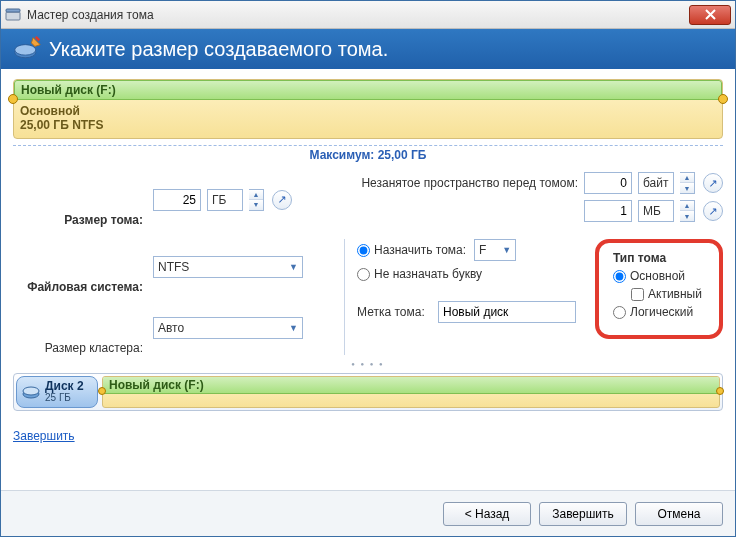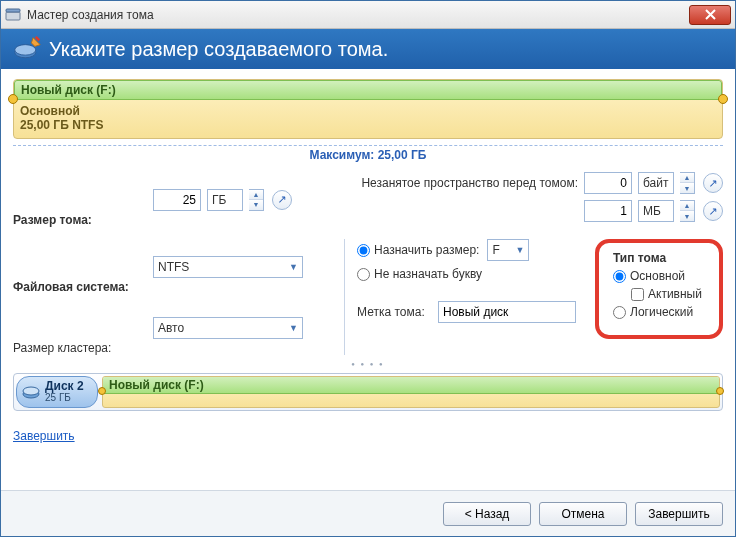--- a/index.html
+++ b/index.html
@@ -17,21 +17,21 @@
   .part-header { background: linear-gradient(#d2f0bc, #a8e080); border: 1px solid #7fbf52; border-radius: 3px 3px 0 0; padding: 2px 6px; font-weight: bold; color: #2d5b16; }
   .part-body { padding: 4px 6px 6px; color: #6b5a1b; font-weight: bold; line-height: 14px; }
   .handle-l, .handle-r { position: absolute; width: 10px; height: 10px; background: #f4c33a; border: 1px solid #a87a00; border-radius: 50%; top: 14px; }
   .handle-l { left: -6px; } .handle-r { right: -6px; }
   .maxline { text-align: center; color: #2a5fb5; font-weight: bold; border-top: 1px dashed #9fbbe5; margin: 6px 0 10px; padding-top: 2px; }
   
   .row { display: flex; align-items: center; gap: 6px; }
   .fields-top { display: flex; justify-content: space-between; margin-bottom: 6px; }
   .fields-top .left-col, .fields-top .right-col { display: flex; flex-direction: column; gap: 6px; }
   .right-col .row { justify-content: flex-end; }
-  .lbl { text-align: left; min-width: 130px; margin-right: 4px; margin-top: 41px; }
+  .lbl { text-align: right; min-width: 130px; margin-right: 4px; margin-top: 41px; }
   .lbl-right { text-align: right; }
   .lbl-bold { font-weight: bold; }
   .control-input { height: 22px; border: 1px solid #a0b8d8; background: #fff; padding: 0 4px; font: inherit; }
   .numbox { width: 48px; text-align: right; }
   .unitbox { width: 36px; }
   .spinner { display: inline-flex; flex-direction: column; border: 1px solid #a0b8d8; border-left: none; height: 22px; }
   .spinner span { width: 14px; height: 10px; background: linear-gradient(#fff,#e7eef6); display: flex; align-items: center; justify-content: center; cursor: pointer; font-size: 7px; color: #4472b0; }
   .spinner span:first-child { border-bottom: 1px solid #cdd9ea; }
   .arrow-btn { width: 20px; height: 20px; border: 1px solid #a0b8d8; border-radius: 50%; background: linear-gradient(#fff,#e7eef6); display: flex; align-items: center; justify-content: center; color: #2a5fb5; font-size: 11px; cursor: pointer; margin-left: 2px; }
   .mid-grid { display: flex; gap: 31px; margin-top: 6px; }
@@ -45,21 +45,21 @@
   .radio, .check { display: inline-flex; align-items: center; gap: 4px; cursor: pointer; }
   .radio input, .check input { margin: 0; }
   .textin { width: 138px; }
   .group-highlight { border: 4px solid #e23a2e; border-radius: 14px; padding: 8px 14px 12px; }
   .group-title { font-weight: bold; }
   .group-highlight .radio, .group-highlight .check { display: flex; margin: 4px 0; }
   .group-highlight .check { margin-left: 18px; }
   .splitter { height: 6px; display: flex; align-items: center; justify-content: center; color: #9aa7b8; cursor: row-resize; font-size: 6px; letter-spacing: 2px; margin: 6px 0; }
   
   .disk-wrap { border: 1px solid #b8c6da; border-radius: 4px; background: linear-gradient(#fefeff,#eef3fa); padding: 0; display: flex; align-items: stretch; }
-  .disk-tag { width: 82px; background: linear-gradient(#d4e6f9,#9ec3ec); border: 1px solid #6a98cf; border-radius: 13px; margin: 2px; display: flex; align-items: center; padding: 3px 5px; gap: 5px; }
+  .disk-tag { width: 82px; background: linear-gradient(#d4e6f9,#9ec3ec); border: 1px solid #6a98cf; border-radius: 8px; margin: 2px; display: flex; align-items: center; padding: 3px 5px; gap: 5px; }
   .disk-tag .disk-icon { width: 18px; height: 14px; }
   .disk-tag .disk-lbls { line-height: 12px; }
   .disk-tag .disk-lbls .dn { font-weight: bold; color: #10335d; }
   .disk-tag .disk-lbls .ds { font-size: 10px; color: #2a4a6c; }
   .disk-body { flex: 1; border: 1px solid #d6bf7a; border-left: 1px solid #d6bf7a; border-radius: 3px; margin: 2px; background: linear-gradient(#fff3c8,#f7e197); position: relative; }
   .disk-body .hdr { background: linear-gradient(#d2f0bc,#a8e080); border-bottom: 1px solid #7fbf52; font-weight: bold; color: #2d5b16; padding: 1px 6px; border-radius: 2px 2px 0 0; }
   .disk-body .val { font-weight: bold; color: #6b5a1b; padding: 2px 6px; }
   .disk-body .hdl { position: absolute; width: 8px; height: 8px; background: #f4c33a; border: 1px solid #a87a00; border-radius: 50%; top: 10px; }
   .disk-body .hdl.l { left: -5px; } .disk-body .hdl.r { right: -5px; }
   .more-link { color: #1a5bc4; text-decoration: underline; cursor: pointer; margin-top: 18px; display: inline-block; }
@@ -161,21 +161,21 @@
           <div class="combo" style="width:150px">
             <span>Авто</span>
             <span class="caret">▼</span>
           </div>
         </div>
       </div>
 
       <div class="col col-b">
         <label class="radio">
           <input type="radio" name="letter" checked="" style="">
-          <span>Назначить размер:</span>
+          <span>Назначить тома:</span>
           <span class="combo" style="width:42px;margin-left:4px;">
             <span>F</span>
             <span class="caret">▼</span>
           </span>
         </label>
         <label class="radio">
           <input type="radio" name="letter" style="">
           <span>Не назначать букву</span>
         </label>
         <div class="row" style="margin-top:14px;">
@@ -224,17 +224,17 @@
         <div class="hdr">Новый диск (F:)</div>
       </div>
     </div>
 
     <a class="more-link">Завершить</a>
 
   </div>
 
   <div class="footer">
     <button class="btn">&lt; Назад</button>
+    <button class="btn">Завершить</button>
     <button class="btn">Отмена</button>
-    <button class="btn">Завершить</button>
   </div>
 
 </div>
 
 </body></html>

